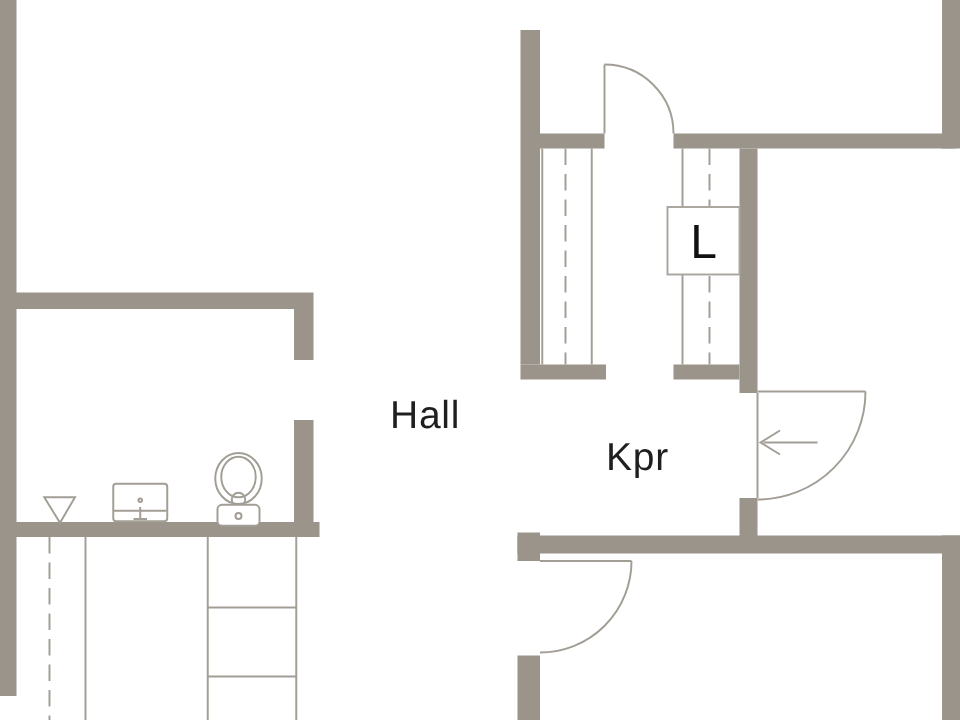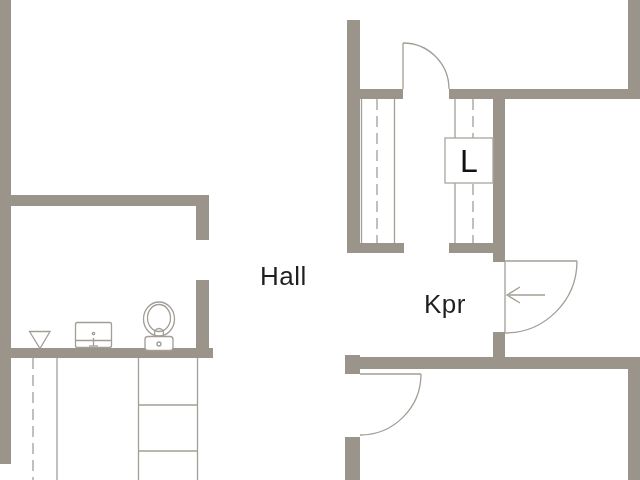--- a/index.html
+++ b/index.html
@@ -107,16 +107,16 @@
       <g>
         <line x1="138.5" y1="358" x2="138.5" y2="480"></line>
         <line x1="197.5" y1="358" x2="197.5" y2="480"></line>
         <line x1="138.5" y1="405" x2="197.5" y2="405"></line>
         <line x1="138.5" y1="451" x2="197.5" y2="451"></line>
       </g>
     </g>
   </svg>
 
   <div class="room-label" style="left:260px;top:263px;">Hall</div>
-  <div class="room-label" style="left:404px;top:291px;margin-left:20px;">Kpr</div>
+  <div class="room-label" style="left:404px;top:291px;">Kpr</div>
   <div class="l-label">L</div>
 
 </div>
 
 </body></html>

